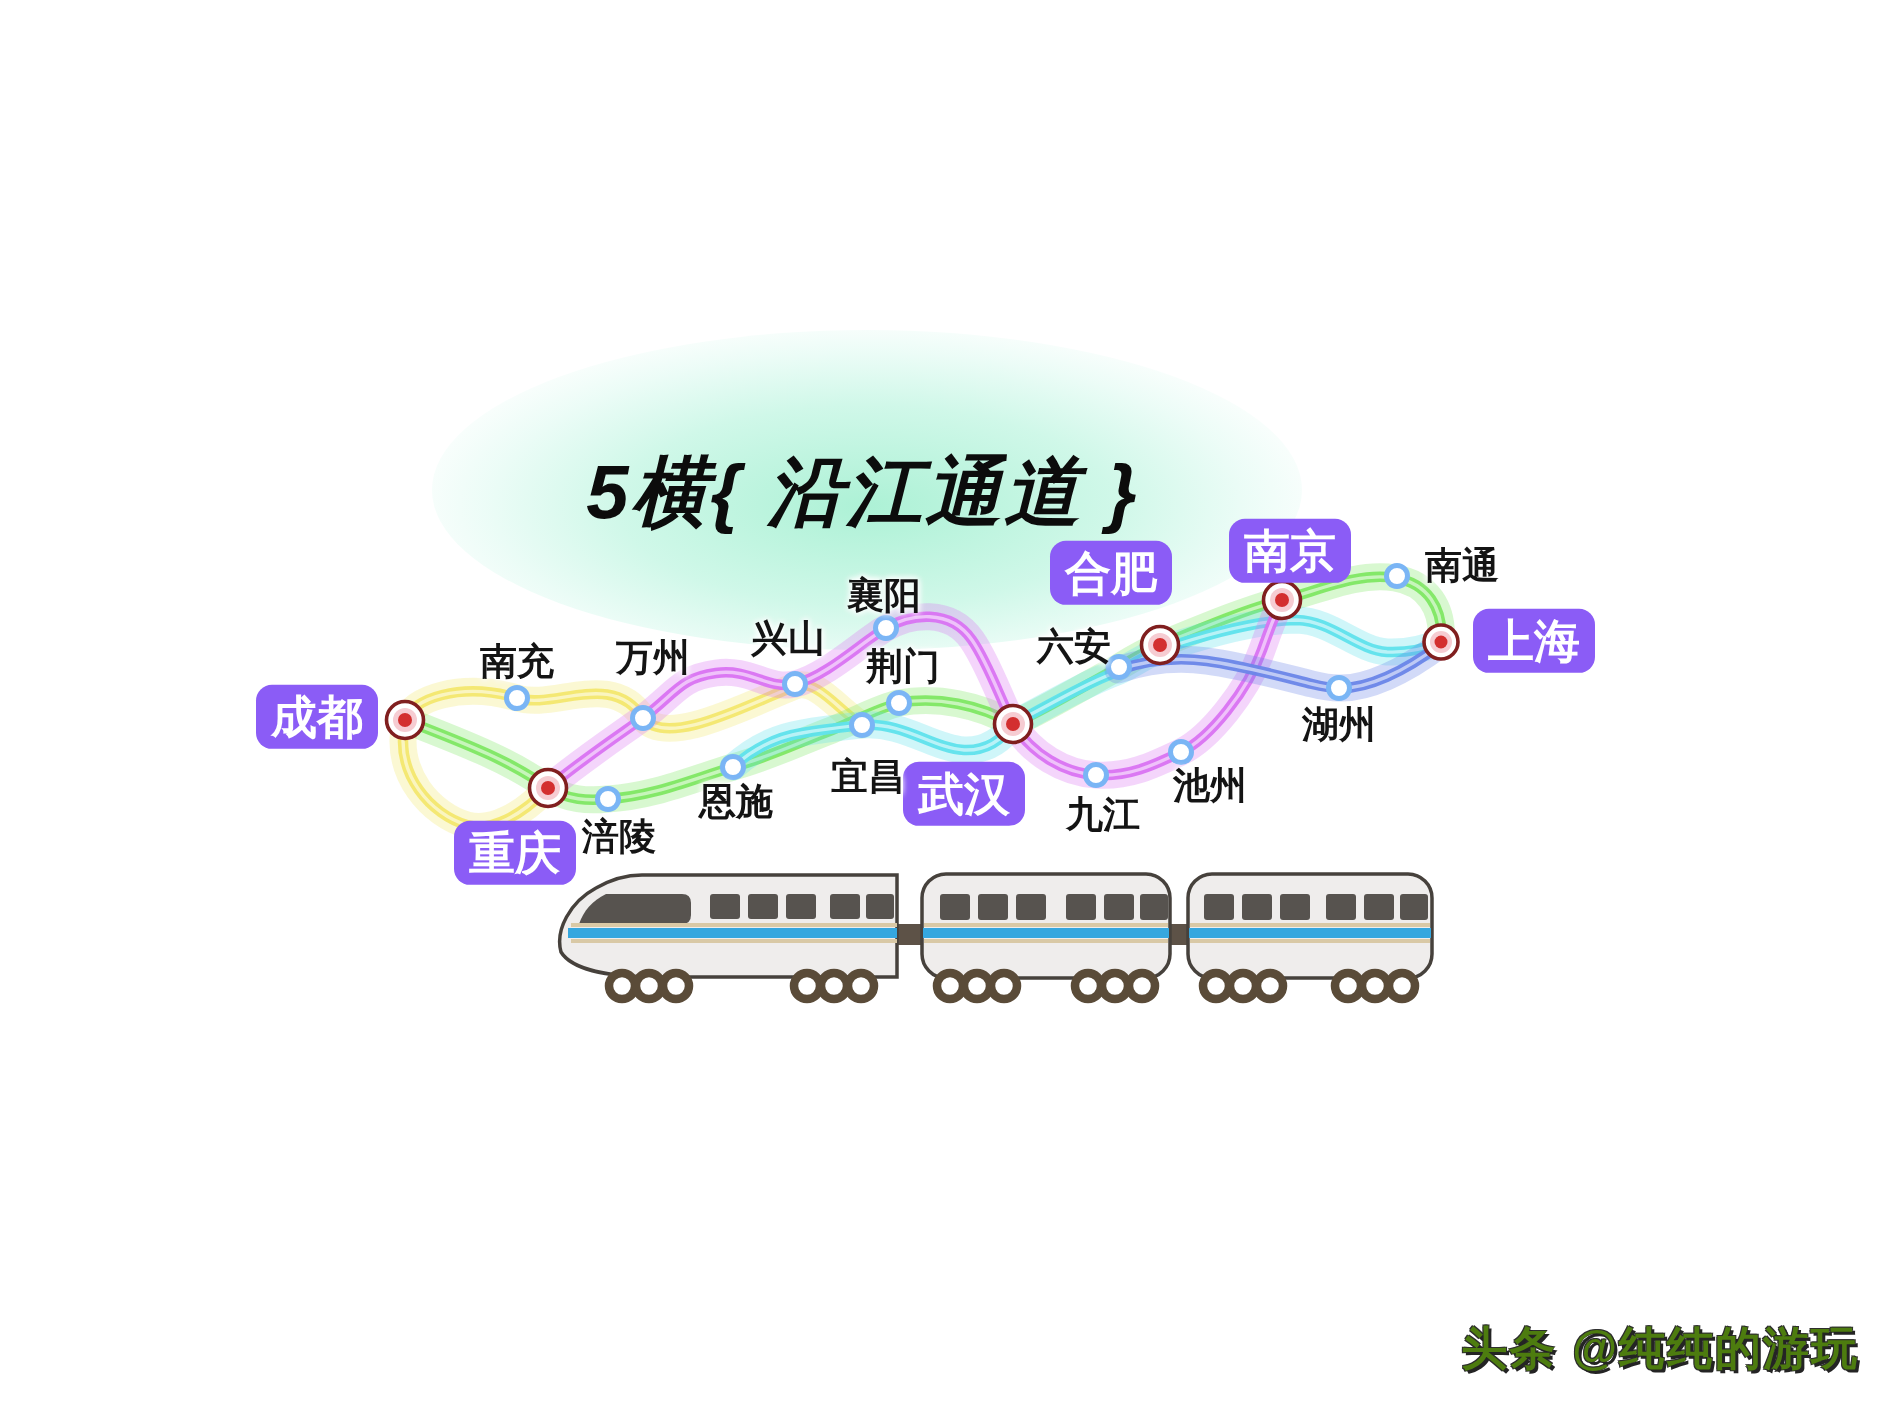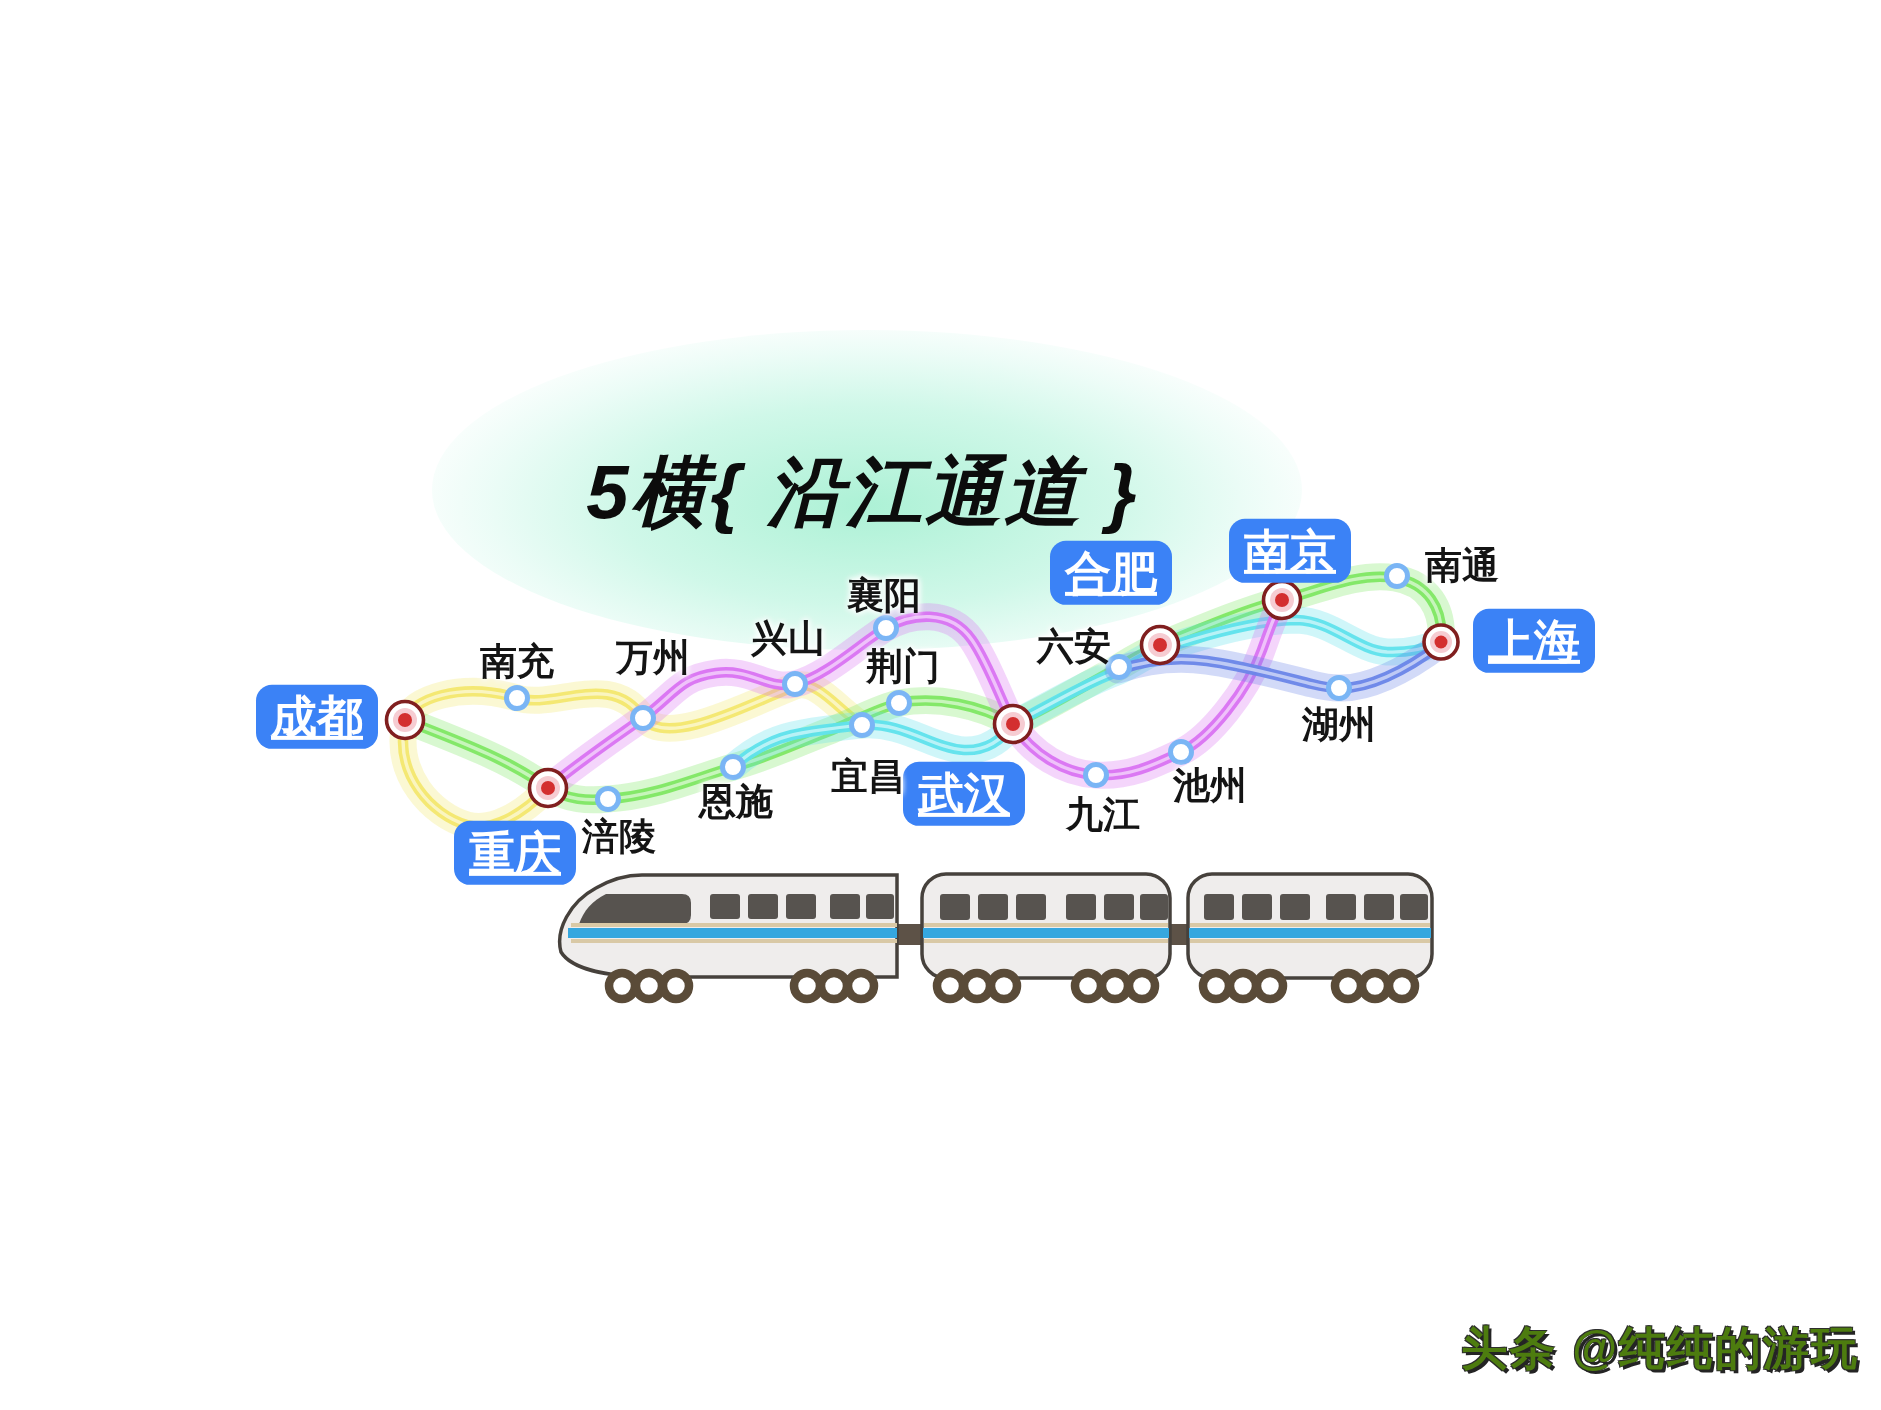--- a/index.html
+++ b/index.html
@@ -32,22 +32,22 @@
   .mj-p{fill:#f6ccd2;}
   .mj-d{fill:#d32f2f;}
   
   .city-minor{
     position:absolute;transform:translate(-50%,-50%);
     font-size:37px;font-weight:600;color:#141414;white-space:nowrap;
     text-shadow:0 0 6px #fff,0 0 6px #fff,0 0 8px #fff;
   }
   .city-major{
     position:absolute;transform:translate(-50%,-50%);
-    background:#3b82f6;color:#fff;font-size:46px;font-weight:700;
-    padding:5px 15px;border-radius:16px;white-space:nowrap;line-height:1.18;text-decoration:underline;
+    background:#8b5cf6;color:#fff;font-size:46px;font-weight:700;
+    padding:5px 15px;border-radius:16px;white-space:nowrap;line-height:1.18;
   }
   .watermark{
     position:absolute;right:34px;top:1318px;
     font-size:46px;font-weight:700;letter-spacing:2px;white-space:nowrap;
     color:#4d7c0f;
     text-shadow:3px 3px 0 #242424,-1px -1px 0 #2e2e2e,
                 1px -1px 0 #2e2e2e,-1px 1px 0 #2e2e2e;
   }
   
   .car-body{fill:#efedec;stroke:#46413c;stroke-width:3.5;}

